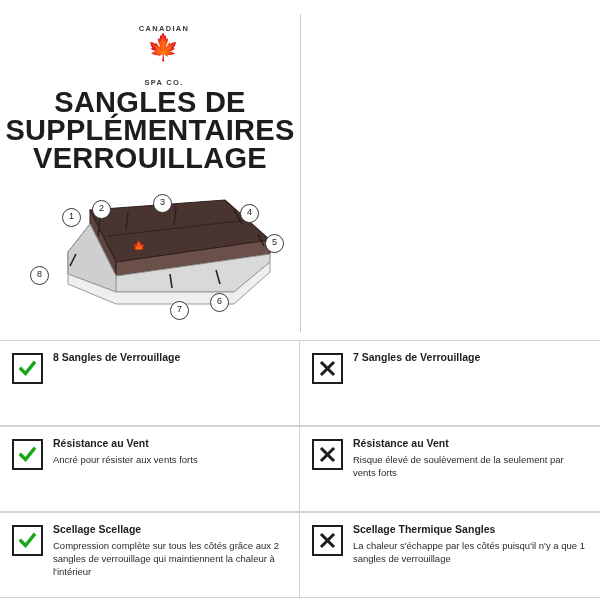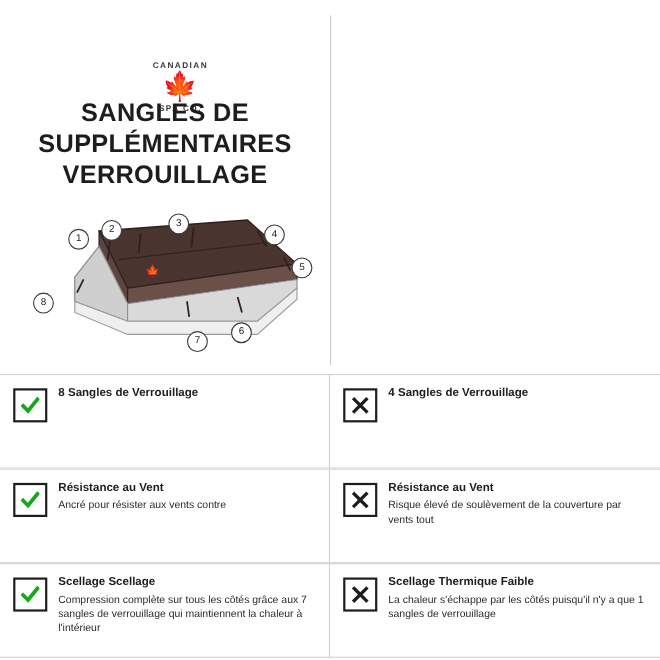--- a/index.html
+++ b/index.html
@@ -48,37 +48,36 @@
     top: 24px;
     width: 72px;
     height: 64px;
     text-align: center;
   }
   .logo .arc-top, .logo .arc-bot {
     font-size: 7.5px;
     letter-spacing: 1.3px;
     color: #3a3a3a;
     font-weight: bold;
-    margin-top: 31px;
   }
   .logo .arc-top { margin-bottom: 1px; }
   .logo .leaf {
     font-size: 26px;
     line-height: 26px;
     color: #d8232a;
   }
-  .logo .arc-bot { margin-top: 3px; }
+  .logo .arc-bot { margin-top: 18px; }
 
   .left-title {
     position: absolute;
     top: 88px;
     left: 0;
     width: 300px;
     text-align: center;
-    font-size: 23px;
+    font-size: 29px;
     font-weight: bold;
     line-height: 28px;
     letter-spacing: 0.3px;
   }
 
   
   .spa-wrap {
     position: absolute;
     left: 20px;
     top: 188px;
@@ -236,69 +235,69 @@
           <p class="ctitle">8 Sangles de Verrouillage</p>
         </span>
       </div>
       <div class="cell right">
         <span class="mark">
           <svg width="17" height="17" viewBox="0 0 17 17">
               <path d="M3 3 L14 14 M14 3 L3 14" stroke="#1d1d1b" stroke-width="3" fill="none" stroke-linecap="square"></path>
             </svg>
         </span>
         <span class="txt">
-          <p class="ctitle">4 Sangles de Verrouillage</p>
+          <p class="ctitle">7 Sangles de Verrouillage</p>
         </span>
       </div>
     </div>
 
     <div class="trow">
       <div class="cell left">
         <span class="mark">
           <svg width="17" height="17" viewBox="0 0 17 17">
               <path d="M2 9 L6.5 13.5 L15 3" stroke="#17a81a" stroke-width="3.4" fill="none" stroke-linecap="square"></path>
             </svg>
         </span>
         <span class="txt">
           <p class="ctitle">Résistance au Vent</p>
-          <p class="cdesc">Ancré pour résister aux vents contre</p>
+          <p class="cdesc">Ancré pour résister aux vents forts</p>
         </span>
       </div>
       <div class="cell right">
         <span class="mark">
           <svg width="17" height="17" viewBox="0 0 17 17">
               <path d="M3 3 L14 14 M14 3 L3 14" stroke="#1d1d1b" stroke-width="3" fill="none" stroke-linecap="square"></path>
             </svg>
         </span>
         <span class="txt">
           <p class="ctitle">Résistance au Vent</p>
-          <p class="cdesc">Risque élevé de soulèvement de la couverture par vents tout</p>
+          <p class="cdesc">Risque élevé de soulèvement de la seulement par vents forts</p>
         </span>
       </div>
     </div>
 
     <div class="trow">
       <div class="cell left">
         <span class="mark">
           <svg width="17" height="17" viewBox="0 0 17 17">
               <path d="M2 9 L6.5 13.5 L15 3" stroke="#17a81a" stroke-width="3.4" fill="none" stroke-linecap="square"></path>
             </svg>
         </span>
         <span class="txt">
           <p class="ctitle">Scellage Scellage</p>
-          <p class="cdesc">Compression complète sur tous les côtés grâce aux 7 sangles de verrouillage qui maintiennent la chaleur à l'intérieur</p>
+          <p class="cdesc">Compression complète sur tous les côtés grâce aux 2 sangles de verrouillage qui maintiennent la chaleur à l'intérieur</p>
         </span>
       </div>
       <div class="cell right">
         <span class="mark">
           <svg width="17" height="17" viewBox="0 0 17 17">
               <path d="M3 3 L14 14 M14 3 L3 14" stroke="#1d1d1b" stroke-width="3" fill="none" stroke-linecap="square"></path>
             </svg>
         </span>
         <span class="txt">
-          <p class="ctitle">Scellage Thermique Faible</p>
+          <p class="ctitle">Scellage Thermique Sangles</p>
           <p class="cdesc">La chaleur s'échappe par les côtés puisqu'il n'y a que 1 sangles de verrouillage</p>
         </span>
       </div>
     </div>
 
   </div>
 </div>
 
 </body></html>

